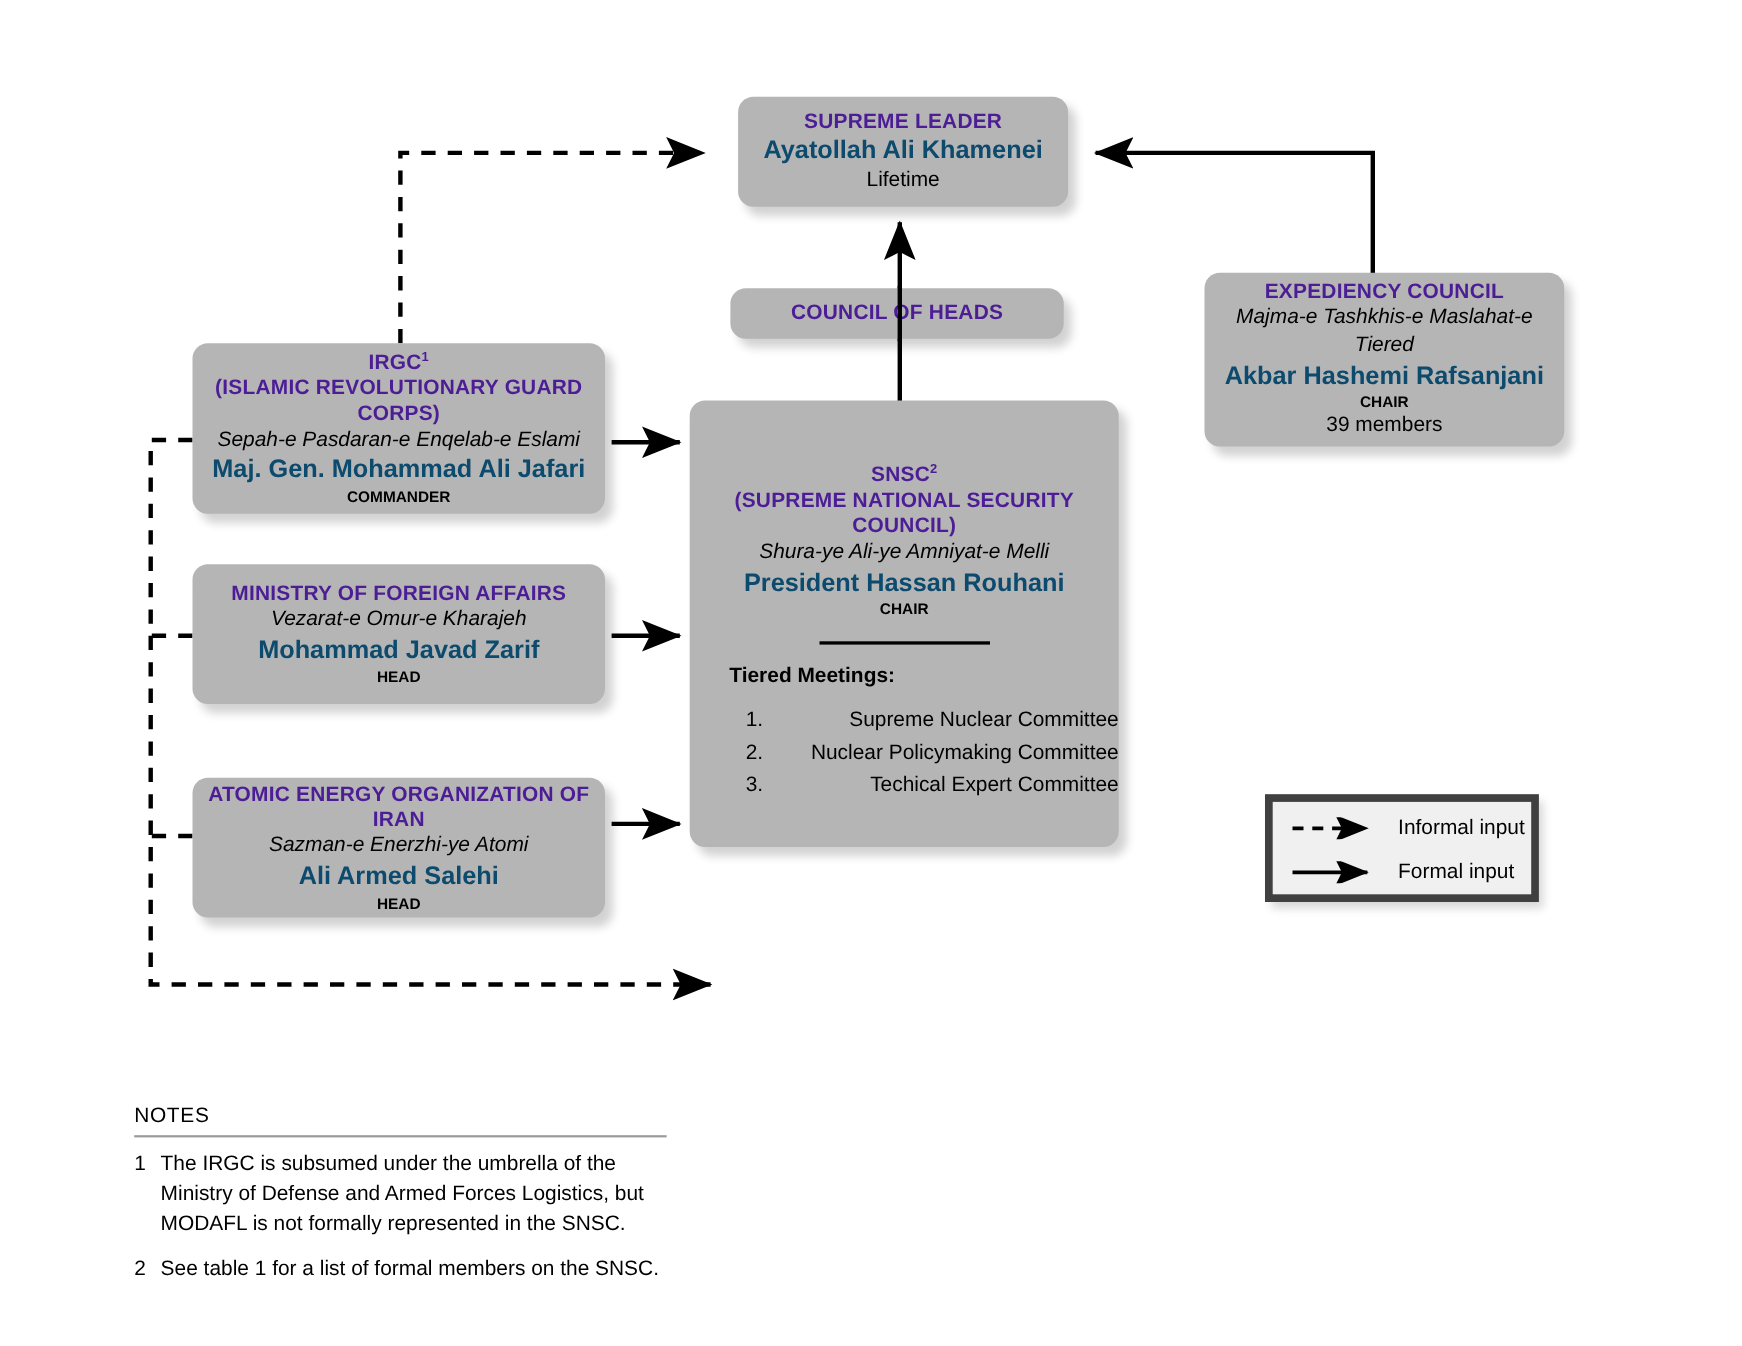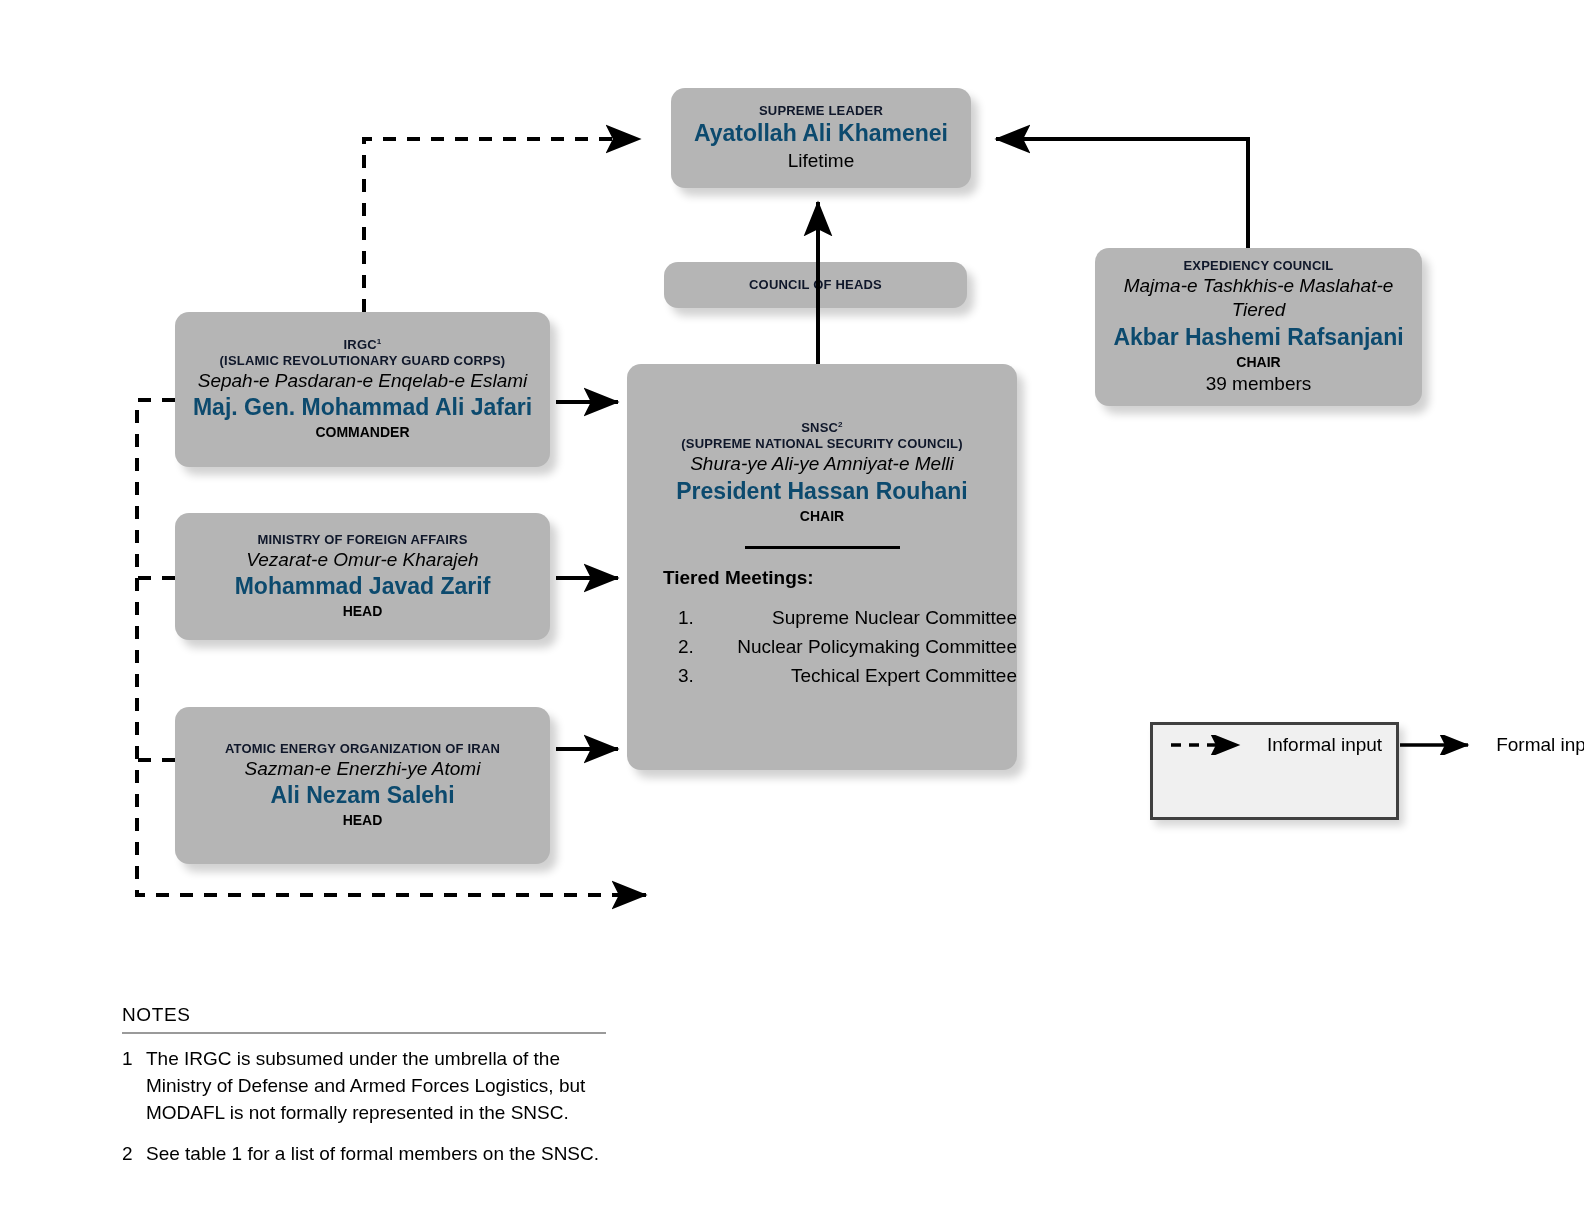--- a/index.html
+++ b/index.html
@@ -47,23 +47,23 @@
     box-sizing: border-box;
     display: flex;
     flex-direction: column;
     align-items: center;
     justify-content: center;
     text-align: center;
     z-index: 2;
   }
   .line-title {
     font-weight: bold;
-    font-size: 13px;
+    font-size: 19px;
     letter-spacing: 0.2px;
-    color: #0f172a;
+    color: #4c1d95;
     line-height: 1.22;
   }
   .line-translit {
     font-style: italic;
     font-size: 19px;
     color: #000;
     line-height: 1.3;
   }
   .line-person {
     font-weight: bold;
@@ -89,21 +89,21 @@
   }
 
   
   #node-supreme-leader { left: 671px; top: 88px;  width: 300px; height: 100px; }
   #node-council-heads  { left: 664px; top: 262px; width: 303px; height: 46px; }
   #node-snsc           { left: 627px; top: 364px; width: 390px; height: 406px;
                          justify-content: flex-start; padding-top: 56px; }
   #node-expediency     { left: 1095px; top: 248px; width: 327px; height: 158px; }
   #node-irgc           { left: 175px; top: 312px; width: 375px; height: 155px; }
   #node-mfa            { left: 175px; top: 513px; width: 375px; height: 127px; }
-  #node-aeoi           { left: 175px; top: 707px; width: 375px; height: 157px; }
+  #node-aeoi           { left: 175px; top: 707px; width: 375px; height: 127px; }
   #node-majlis         { left: 670px; top: 820px; width: 300px; height: 175px; }
 
   
   .snsc-divider {
     width: 155px;
     height: 3px;
     background: #000;
     margin: 20px 0 18px 0;
   }
   .snsc-tiered-wrap {
@@ -128,26 +128,26 @@
   .snsc-list li { padding-left: 6px; text-align: right; }
 
   
   #legend {
     position: absolute;
     left: 1150px;
     top: 722px;
     width: 249px;
     height: 98px;
     background: #f0f0f0;
-    border: 3px solid #404040;
+    border: 7px solid #404040;
     box-shadow: 5px 6px 8px rgba(0,0,0,0.16);
     box-sizing: border-box;
     display: flex;
-    flex-direction: row;
-    justify-content: flex-start;
+    flex-direction: column;
+    justify-content: flex-end;
     z-index: 4;
   }
   .legend-row {
     display: flex;
     align-items: center;
     height: 40px;
     padding-left: 16px;
   }
   .legend-swatch {
     width: 84px;
@@ -290,21 +290,21 @@
   <div class="node" id="node-mfa">
     <div class="line-title">MINISTRY OF FOREIGN AFFAIRS</div>
     <div class="line-translit">Vezarat-e Omur-e Kharajeh</div>
     <div class="line-person">Mohammad Javad Zarif</div>
     <div class="line-role">HEAD</div>
   </div>
 
   <div class="node" id="node-aeoi">
     <div class="line-title">ATOMIC ENERGY ORGANIZATION OF IRAN</div>
     <div class="line-translit">Sazman-e Enerzhi-ye Atomi</div>
-    <div class="line-person">Ali Nezam Salehi</div>
+    <div class="line-person">Ali Armed Salehi</div>
     <div class="line-role">HEAD</div>
   </div>
 
 
   <svg id="connectors-top" viewBox="0 0 1584 1224" xmlns="http://www.w3.org/2000/svg">
     <g>
       <line x1="818" y1="310" x2="818" y2="260" stroke="#000" stroke-width="4"></line>
     </g>
   </svg>
 

